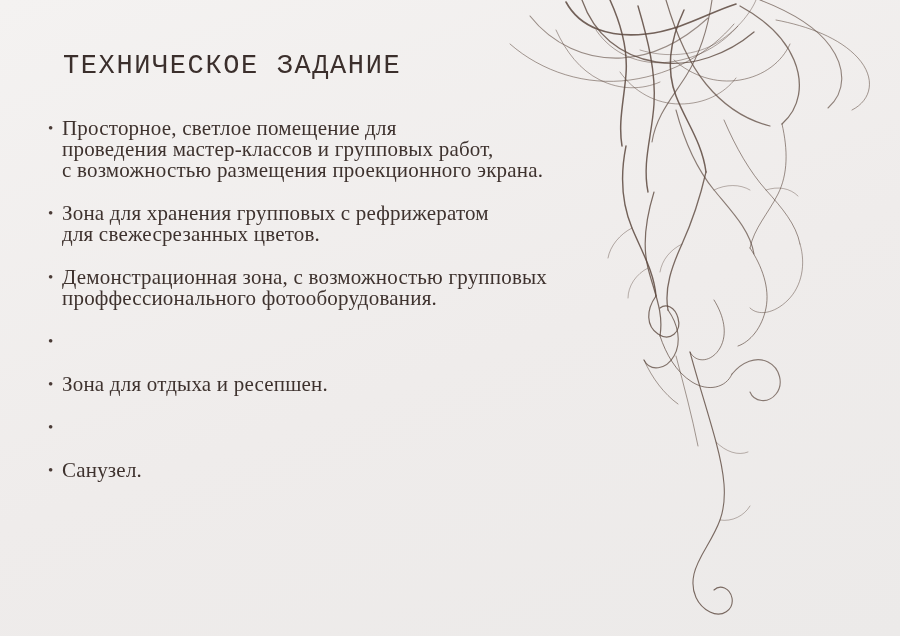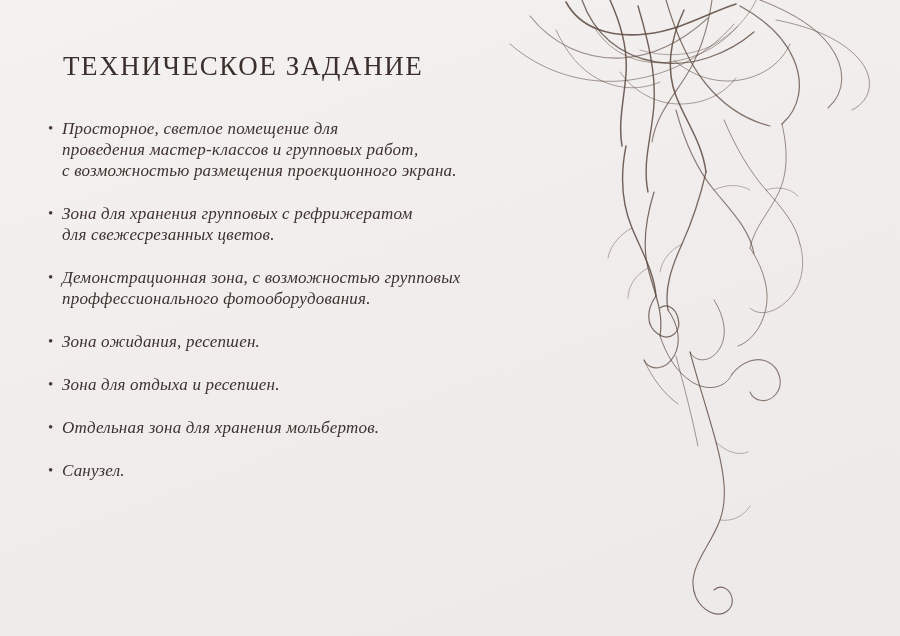--- a/index.html
+++ b/index.html
@@ -32,21 +32,21 @@
   }
 
   
   .title {
     position: absolute;
     left: 63px;
     top: 33px;
     font-size: 27px;
     letter-spacing: 1.6px;
     color: #3b2f2c;
-    font-family: Liberation Serif, serif;
+    font-family: Liberation Mono, monospace;
     font-weight: 400;
     white-space: nowrap;
   }
 
   
   .list {
     position: absolute;
     left: 48px;
     top: 118px;
     width: 520px;
@@ -59,26 +59,25 @@
   .bullet {
     width: 14px;
     flex: 0 0 14px;
     color: #4a3b36;
     font-size: 15px;
     line-height: 21px;
     text-align: left;
   }
   .item-text {
     color: #3e322e;
-    font-size: 17px;
+    font-size: 21px;
     line-height: 21px;
     letter-spacing: 0.2px;
     white-space: pre-line;
     font-family: "Liberation Serif", serif;
-    font-style: italic;
   }
 </style>
 </head>
 <body>
 
 <div class="slide">
 
   <div class="branches">
     <svg width="430" height="636" viewBox="0 0 430 636" xmlns="http://www.w3.org/2000/svg" aria-hidden="true">
       <g fill="none" stroke="#5c483e" stroke-linecap="round">
@@ -145,29 +144,27 @@
       <span class="item-text">Зона для хранения групповых с рефрижератом
 для свежесрезанных цветов.</span>
     </div>
     <div class="list-item">
       <span class="bullet">•</span>
       <span class="item-text">Демонстрационная зона, с возможностью групповых
 проффессионального фотооборудования.</span>
     </div>
     <div class="list-item">
       <span class="bullet">•</span>
-      <span class="item-text">Зона ожидания, ресепшен.</span>
     </div>
     <div class="list-item">
       <span class="bullet">•</span>
       <span class="item-text">Зона для отдыха и ресепшен.</span>
     </div>
     <div class="list-item">
       <span class="bullet">•</span>
-      <span class="item-text">Отдельная зона для хранения мольбертов.</span>
     </div>
     <div class="list-item">
       <span class="bullet">•</span>
       <span class="item-text">Санузел.</span>
     </div>
   </div>
 
 </div>
 
 </body></html>

